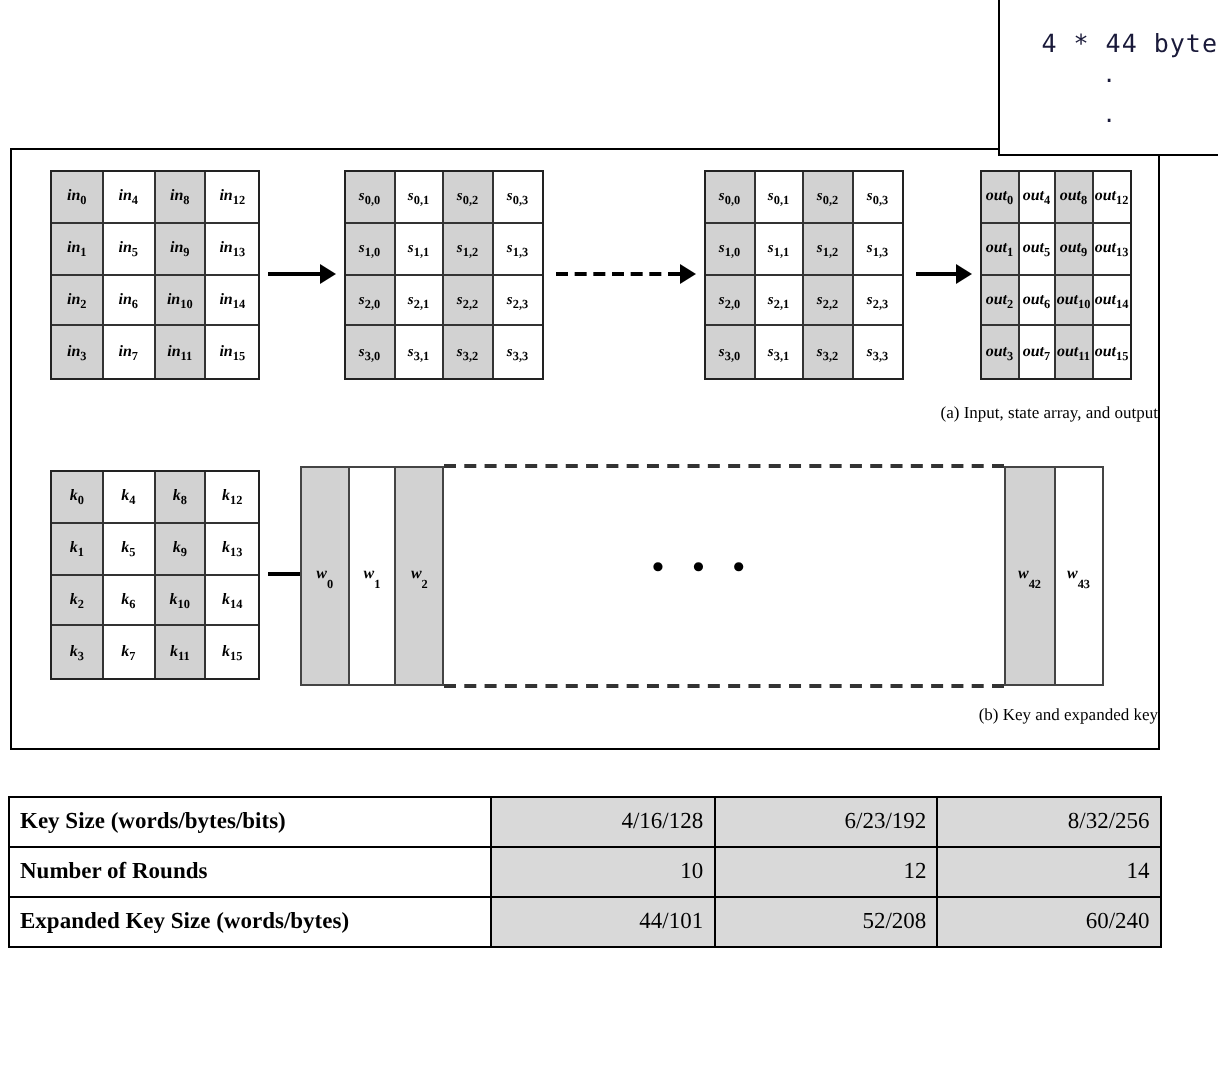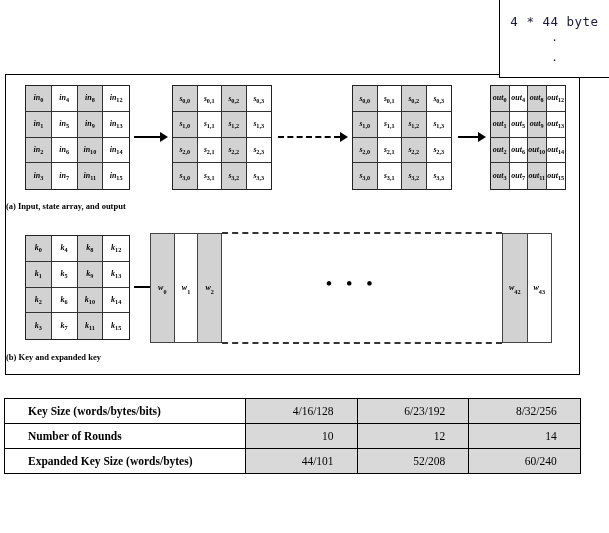--- a/index.html
+++ b/index.html
@@ -14,21 +14,21 @@
 
   
   #overlay-box{
     position:absolute;left:499px;top:0px;width:110px;height:78px;
     background:#fff;border:1.5px solid #000;border-top:none;border-right:none;
     box-sizing:border-box;z-index:30;
   }
   #overlay-box .ov-text{
     font-family:"DejaVu Sans Mono","Liberation Mono",monospace;
     font-size:12.5px;color:#1a1a3a;letter-spacing:.5px;
-    text-align:center;margin-top:14px;white-space:pre;
+    text-align:right;margin-top:14px;white-space:pre;
   }
   #overlay-box .ov-dot{
     text-align:center;font-family:"DejaVu Sans Mono",monospace;
     font-size:11px;color:#1a1a3a;line-height:16px;margin-top:4px;
   }
 
   
   .matrix{position:absolute;border:1.5px solid #222;box-sizing:border-box;
           display:grid;grid-template-columns:repeat(4,1fr);
           grid-template-rows:repeat(4,1fr);background:#fff;}
@@ -68,30 +68,30 @@
   .wbar.sh{background:#d2d2d2;}
   .wbar.wh{background:#ffffff;}
   .wbar sub{font-size:6.2px;font-style:normal;font-weight:bold;
             position:relative;top:2px;}
 
   .wdash{position:absolute;border-top:2.2px dashed #333;}
   .ellipsis-dots{position:absolute;font-size:17px;font-weight:bold;
                  letter-spacing:5px;color:#000;line-height:1;}
 
   
-  .caption{position:absolute;width:100%;text-align:left;
-           font-family:"Liberation Serif",serif;font-weight:bold;font-size:8.5px;color:#000;}
+  .caption{position:absolute;width:100%;text-align:right;
+           font-family:"Liberation Serif",serif;font-weight:normal;font-size:8.5px;color:#000;}
 
   
   #spec-table{
     position:absolute;left:4px;top:398px;width:576px;
     border-collapse:collapse;table-layout:fixed;background:#fff;
   }
   #spec-table td{
-    border:1.3px solid #000;height:25px;padding:0 23px;
+    border:1.3px solid #000;height:25px;padding:0 5px;
     font-family:"Liberation Serif",serif;font-size:11.5px;color:#000;
     box-sizing:border-box;
   }
   #spec-table td.lbl{font-weight:bold;text-align:left;background:#fff;width:241px;}
   #spec-table td.val{text-align:right;background:#d9d9d9;width:111.6px;}
 </style>
 </head>
 <body>
 
 <div id="figure-frame">

